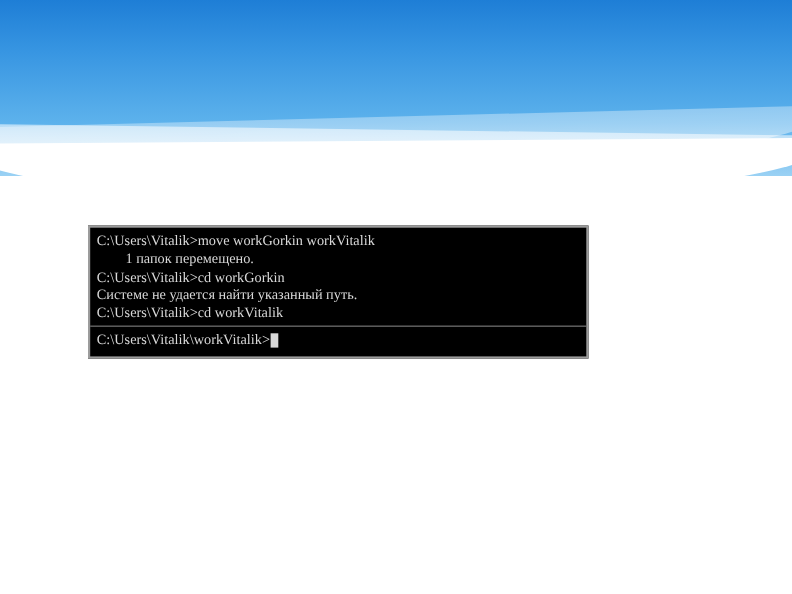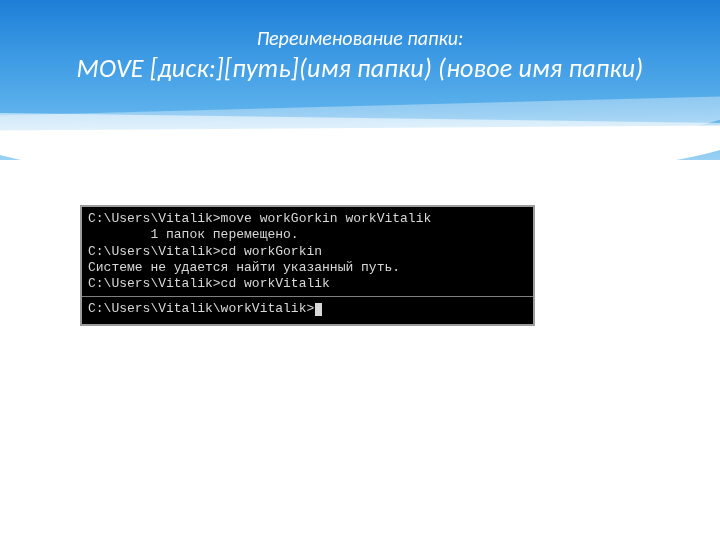--- a/index.html
+++ b/index.html
@@ -71,21 +71,21 @@
     position: absolute;
     top: 205px;
     left: 80px;
     width: 455px;
     border: 2px solid #9c9c9c;
     background: #000;
   }
   .console {
     padding: 4px 6px 6px 6px;
     color: #d8d8d8;
-    font-family: Liberation Mono, monospace;
+    font-family: Liberation Serif, serif;
     font-size: 13px;
     line-height: 1.25;
     white-space: pre;
   }
   .console .line { display:block; }
   .console .hr   {
     display:block;
     border-top: 1px solid #808080;
     margin: 4px -6px 4px -6px;
   }
@@ -102,22 +102,18 @@
 
 <div class="slide">
 
   <div class="banner">
     <div class="wave wave1"></div>
     <div class="wave wave2"></div>
     <div class="wave wave3"></div>
   </div>
   <div class="cover"></div>
 
-  <div class="title-wrap">
-    <div class="title-small">Переименование папки:</div>
-    <div class="title-big">MOVE [диск:][путь](имя папки) (новое имя папки)</div>
-  </div>
 
   <div class="console-frame">
     <div class="console" id="console"><span class="line">C:\Users\Vitalik&gt;move workGorkin workVitalik</span><span class="line">        1 папок перемещено.</span><span class="line"></span><span class="line">C:\Users\Vitalik&gt;cd workGorkin</span><span class="line">Системе не удается найти указанный путь.</span><span class="line"></span><span class="line">C:\Users\Vitalik&gt;cd workVitalik</span><span class="line"></span><span class="hr"></span><span class="line">C:\Users\Vitalik\workVitalik&gt;<span class="cursor"></span></span></div>
   </div>
 
 </div>
 
 </body></html>

